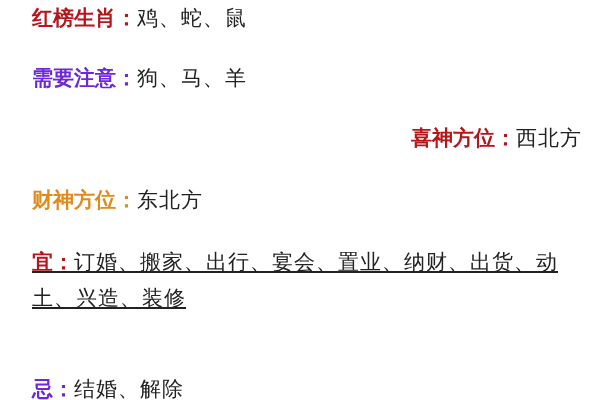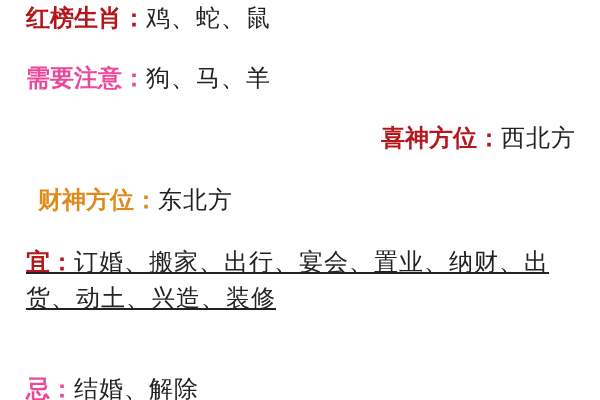--- a/index.html
+++ b/index.html
@@ -1,43 +1,43 @@
 <!DOCTYPE html>
 <html><head>
 <meta charset="utf-8">
 <style>
   html, body { margin:0; padding:0; }
   body {
     width:600px; height:400px; background:#ffffff; overflow:hidden;
     font-family: "DejaVu Sans", "Liberation Sans", sans-serif;
     color:#222222;
   }
-  .row { position:absolute; left:26px; font-size:24px; line-height:36px; width:550px; }
+  .row { position:absolute; left:32px; font-size:21px; line-height:36px; width:550px; }
   .label { font-weight:bold; }
   .red { color:#b3161b; }
-  .green { color:#ec4899; }
+  .green { color:#6d28d9; }
   .orange { color:#e08a1e; }
   .val { color:#222222; letter-spacing:1px; }
 </style>
 </head>
 <body>
 
 <div class="row" style="top:0px;">
   <span class="label red">红榜生肖：</span><span class="val">鸡、蛇、鼠</span>
 </div>
 
 <div class="row" style="top:60px;">
   <span class="label green">需要注意：</span><span class="val">狗、马、羊</span>
 </div>
 
 <div class="row" style="top:120px;text-align:right;">
   <span class="label red">喜神方位：</span><span class="val">西北方</span>
 </div>
 
-<div class="row" style="top:182px;margin-left:12px;">
+<div class="row" style="top:182px;">
   <span class="label orange">财神方位：</span><span class="val">东北方</span>
 </div>
 
 <div class="row" style="top:244px;text-decoration:underline;">
   <span class="label red">宜：</span><span class="val">订婚、搬家、出行、宴会、置业、纳财、出货、动土、兴造、装修</span>
 </div>
 
 <div class="row" style="top:342px;margin-top:29px;">
   <span class="label green">忌：</span><span class="val">结婚、解除</span>
 </div>

